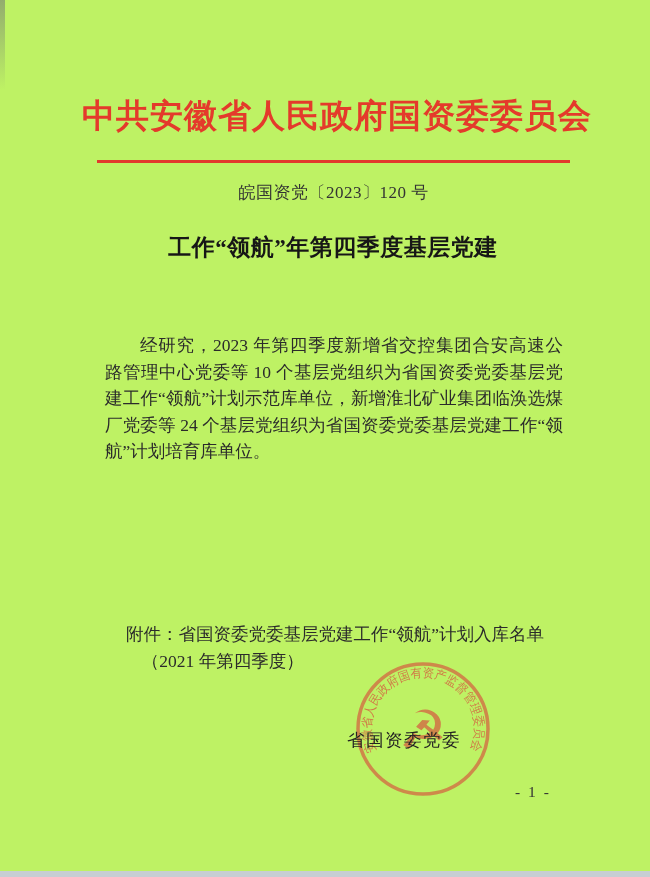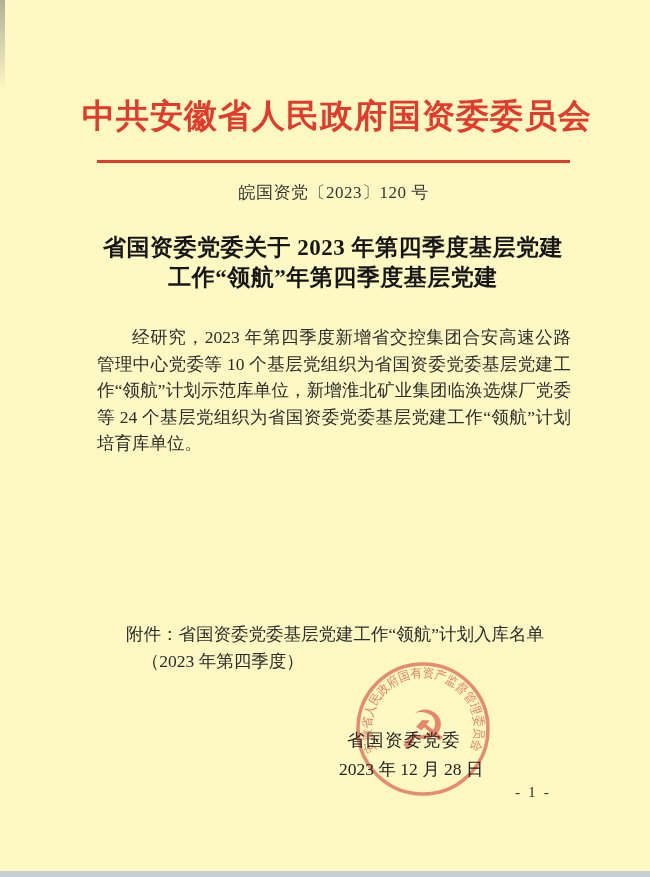--- a/index.html
+++ b/index.html
@@ -4,21 +4,21 @@
 <style>
   html, body {
     margin: 0; padding: 0;
     background: #ffffff;
     width: 650px; height: 877px;
     overflow: hidden;
   }
   .page {
     position: relative;
     width: 650px; height: 877px;
-    background: #fef9c3;
+    background: #bef264;
     font-family: "Liberation Serif", "DejaVu Serif", serif;
     color: #2b2b2b;
   }
   
   .scan-edge-left {
     position: absolute; left: 0; top: 0;
     width: 5px; height: 90px;
     background: linear-gradient(180deg, rgba(110,115,118,0.55), rgba(110,115,118,0));
   }
   .scan-edge-bottom {
@@ -56,21 +56,21 @@
     letter-spacing: 0.5px;
   }
   .doc-body {
     position: absolute; left: 97px; top: 324px; width: 474px;
     font-size: 17.5px;
     line-height: 26.6px;
     color: #2b2b2b;
     text-align: justify;
     text-justify: inter-character;
   }
-  .doc-body p { margin: 0; text-indent: 2em; }
+  .doc-body p { margin: 8px; text-indent: 2em; }
   .salutation { text-indent: 0; }
   .attachment {
     position: absolute; left: 91px; top: 621px; width: 474px;
     font-size: 17.5px; line-height: 26.6px; color: #2b2b2b;
   }
   .attachment .att-line1 { text-indent: 2em; }
   .attachment .att-line2 { text-indent: 2.9em; }
   .seal {
     position: absolute; left: 351px; top: 657px;
     width: 144px; height: 144px;
@@ -101,43 +101,41 @@
 
   <div class="scan-edge-left"></div>
 
   <div class="letterhead">中共安徽省人民政府国资委委员会</div>
 
   <div class="red-rule"></div>
 
   <div class="doc-number">皖国资党〔2023〕120 号</div>
 
   <div class="doc-title">
-    <div>省国资委党委关于 2023 年第四季度基层党建</div>
     <div>工作“领航”年第四季度基层党建</div>
   </div>
 
   <div class="doc-body">
     <p>经研究，2023 年第四季度新增省交控集团合安高速公路管理中心党委等 10 个基层党组织为省国资委党委基层党建工作“领航”计划示范库单位，新增淮北矿业集团临涣选煤厂党委等 24 个基层党组织为省国资委党委基层党建工作“领航”计划培育库单位。</p>
   </div>
 
   <div class="attachment">
     <div class="att-line1">附件：省国资委党委基层党建工作“领航”计划入库名单</div>
-    <div class="att-line2">（2023 年第四季度）</div>
+    <div class="att-line2">（2021 年第四季度）</div>
   </div>
 
   <svg class="seal" viewBox="0 0 144 144">
     <circle cx="72" cy="72" r="65" fill="none" stroke="#d8473b" stroke-width="3.5" opacity="0.75"></circle>
     <path id="sealArc" d="M 24.9 94 A 52 52 0 1 1 119.1 94" fill="none"></path>
     <text font-size="12.5" fill="#d8473b" opacity="0.85" font-family="Liberation Serif, DejaVu Serif, serif">
       <textPath href="#sealArc" startOffset="0" textLength="207" lengthAdjust="spacingAndGlyphs">安徽省人民政府国有资产监督管理委员会</textPath>
     </text>
     <text x="72" y="92" text-anchor="middle" font-size="54" fill="#d8473b" opacity="0.78" font-family="DejaVu Sans, sans-serif">☭</text>
   </svg>
 
   <div class="signer">省国资委党委</div>
 
-  <div class="sign-date">2023 年 12 月 28 日</div>
 
   <div class="page-number">- 1 -</div>
 
   <div class="scan-edge-bottom"></div>
 
 </div>
 
 </body></html>

